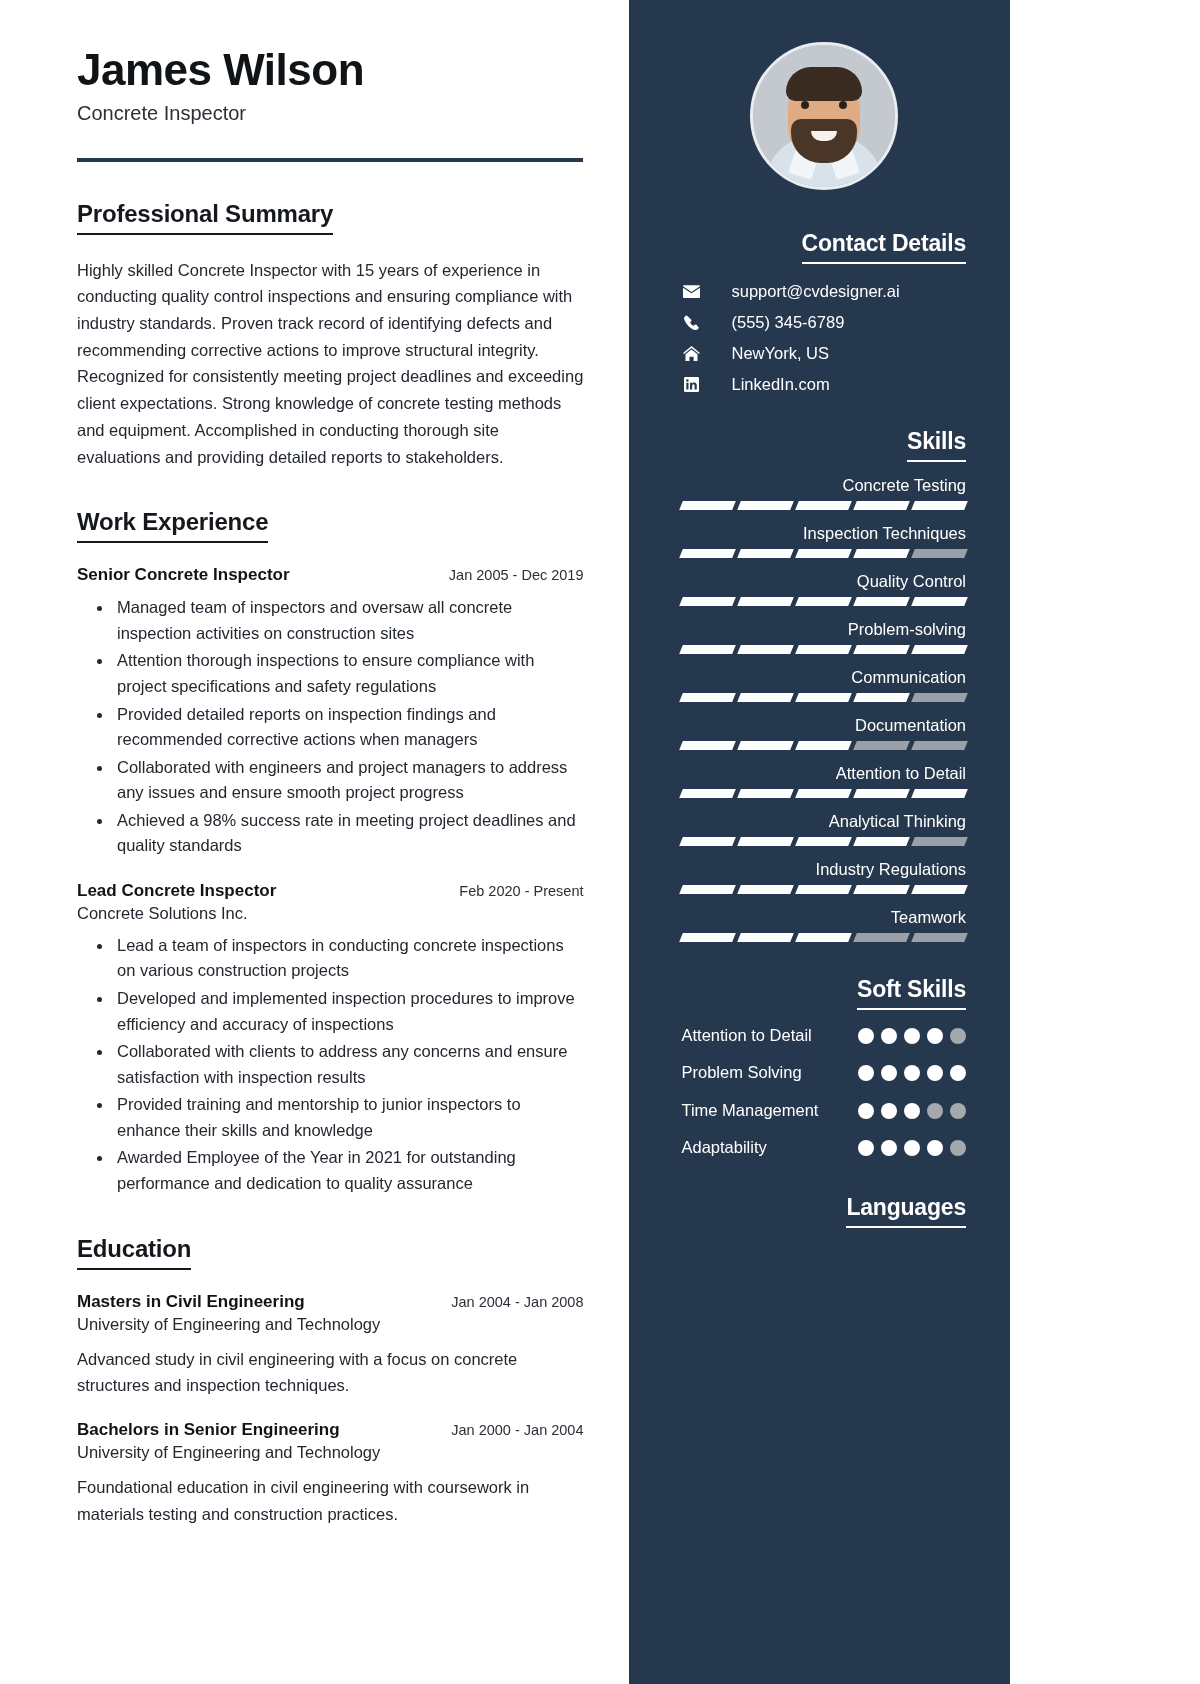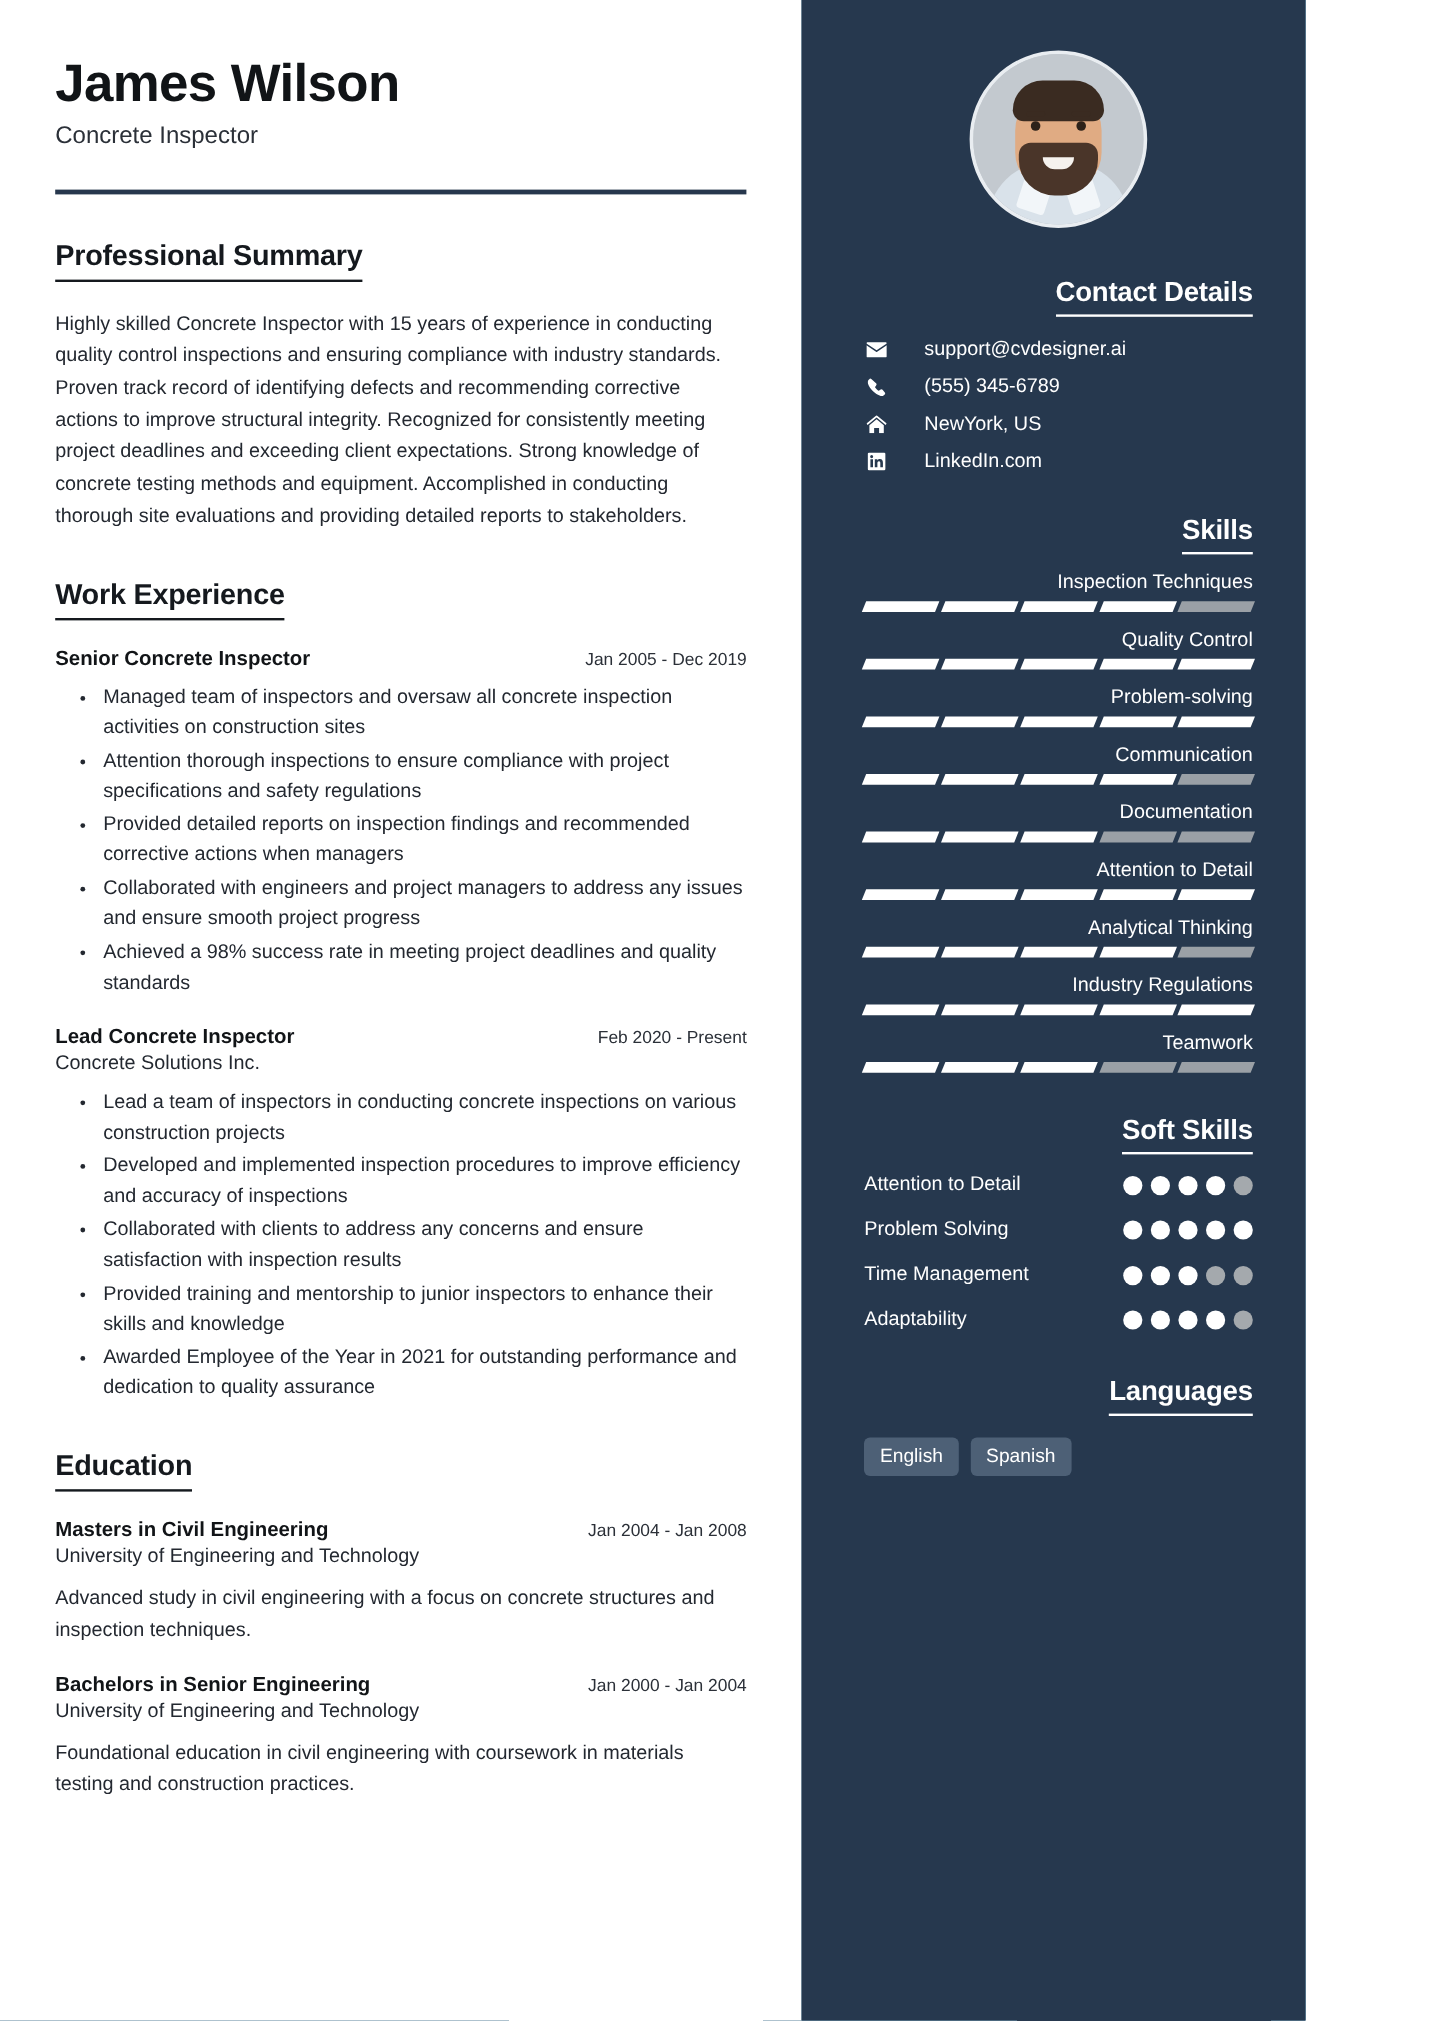--- a/index.html
+++ b/index.html
@@ -5,25 +5,26 @@
   * { box-sizing: border-box; margin: 0; padding: 0; }
   html, body {
     width: 1200px;
     height: 1684px;
     background: #ffffff;
     font-family: "Liberation Sans", sans-serif;
     -webkit-font-smoothing: antialiased;
   }
   .page {
     position: relative;
-    width: 1088px;
+    width: 979px;
     height: 1684px;
     display: flex;
-    background: #0c4a6e;
+    background: #86efac;
     overflow: hidden;
+    margin-left: 31px;
   }
 
   
   .main-col {
     width: 740px;
     padding: 46px 46px 30px 46px;
     background: #ffffff;
   }
   .name {
     font-size: 44px;
@@ -382,20 +383,30 @@
           <span>LinkedIn.com</span>
         </div>
 
       </div>
     </div>
 
     <div class="side-section">
       <div class="side-title">Skills</div>
 
       <div class="skill-item">
+        <div class="skill-name">Concrete Testing</div>
+        <div class="skill-bar">
+            <span class="seg on"></span>
+            <span class="seg on"></span>
+            <span class="seg on"></span>
+            <span class="seg on"></span>
+            <span class="seg on"></span>
+          </div>
+      </div>
+      <div class="skill-item">
         <div class="skill-name">Inspection Techniques</div>
         <div class="skill-bar">
             <span class="seg on"></span>
             <span class="seg on"></span>
             <span class="seg on"></span>
             <span class="seg on"></span>
             <span class="seg"></span>
           </div>
       </div>
       <div class="skill-item">
@@ -520,20 +531,16 @@
             <span class="dot on"></span>
             <span class="dot on"></span>
             <span class="dot on"></span>
             <span class="dot"></span>
           </div>
       </div>
     </div>
 
     <div class="side-section">
       <div class="side-title">Languages</div>
-      <div class="lang-wrap">
-        <span class="lang-chip">English</span>
-        <span class="lang-chip">Spanish</span>
-      </div>
     </div>
 
   </div>
 </div>
 
 </body></html>

